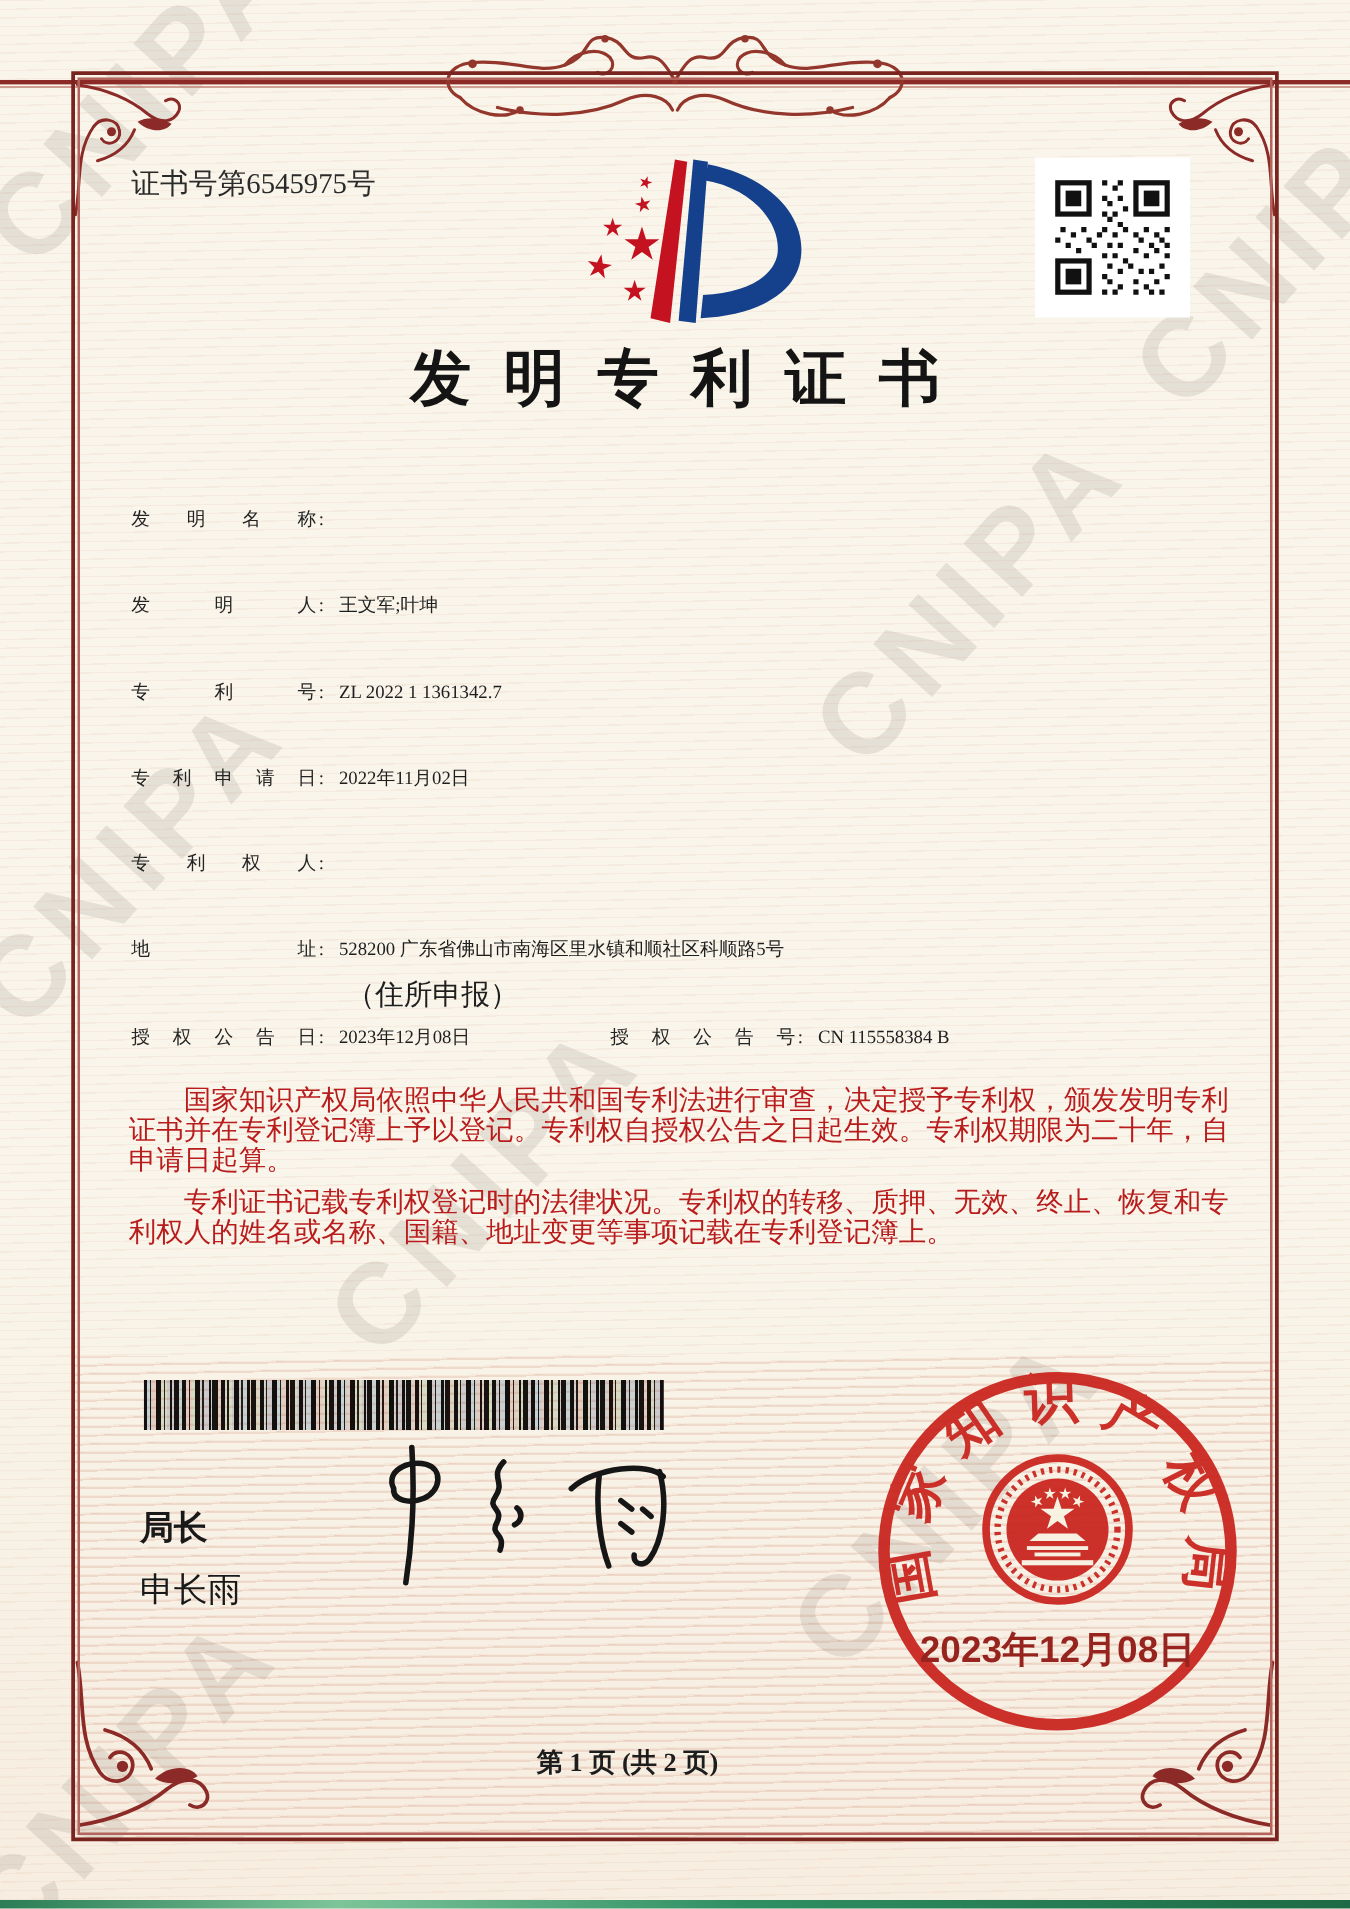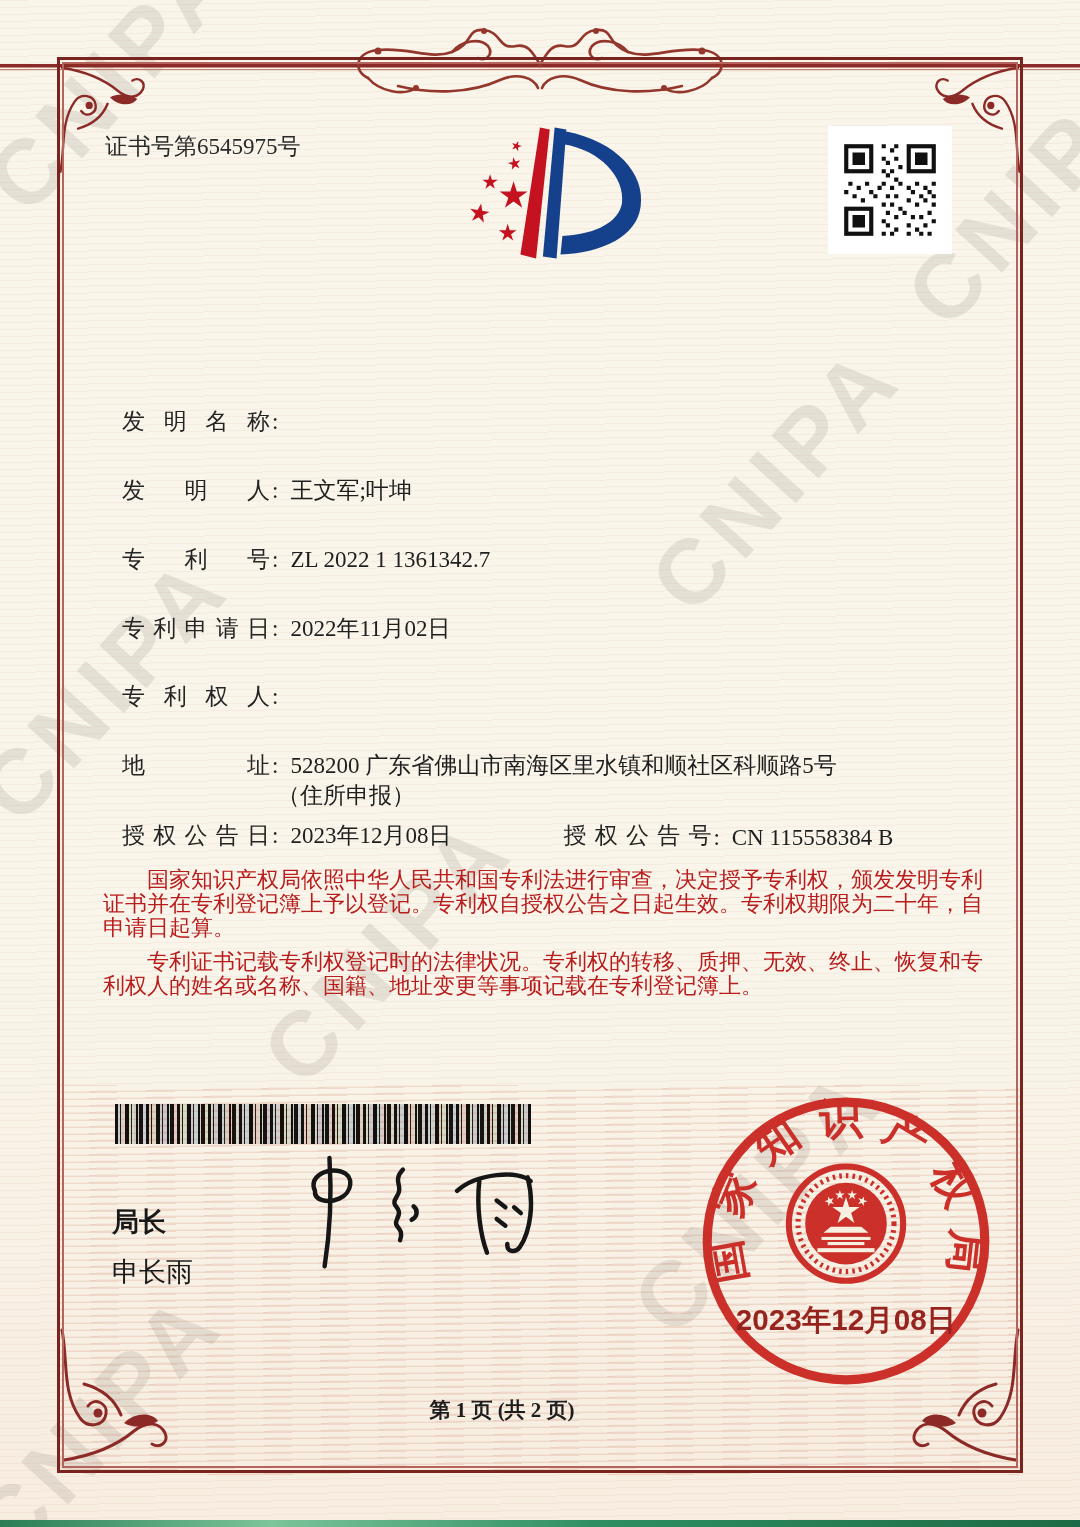--- a/index.html
+++ b/index.html
@@ -18,21 +18,21 @@
   .frame{position:absolute;left:57px;top:57px;width:960px;height:1410px;border:3px solid #7a2420;z-index:2;}
   .frame::after{content:"";position:absolute;inset:2px;border:2px solid #b4645c;}
   
   .cert-no{position:absolute;left:105px;top:131px;z-index:3;font-size:23px;color:#2a2a2a;}
   .logo{position:absolute;left:452px;top:118px;z-index:3;}
   .qr-box{position:absolute;left:828px;top:126px;width:124px;height:128px;background:#fff;z-index:3;
           display:flex;align-items:center;justify-content:center;}
   .title{position:absolute;left:0;top:270px;width:1080px;text-align:center;z-index:3;}
   .title span{font-size:49px;font-weight:bold;color:#141414;letter-spacing:26px;margin-right:-26px;}
   
-  .row{position:absolute;left:122px;z-index:3;font-size:23px;display:flex;align-items:baseline;white-space:nowrap;}
+  .row{position:absolute;left:105px;z-index:3;font-size:15px;display:flex;align-items:baseline;white-space:nowrap;}
   .flabel{display:inline-block;width:148px;text-align:justify;text-align-last:justify;color:#242424;}
   .colon{margin:0 12px 0 2px;}
   .fvalue{color:#1e1e1e;}
   .addr-note{position:absolute;left:277px;top:780px;z-index:3;font-size:23px;color:#1e1e1e;}
   .pair2{margin-left:112px;display:flex;align-items:flex-end;}
   
   .body-text{position:absolute;left:103px;top:868px;width:880px;z-index:3;font-size:22px;line-height:24px;
              text-align:justify;color:#b91c1c;}
   .body-text p{margin:0 0 10px 0;text-indent:2em;}
   
@@ -150,20 +150,21 @@
                  M72 40h4v4h-4z M80 44h4v4h-4z M88 40h4v4h-4z M68 48h4v4h-4z M76 52h4v4h-4z M84 48h4v4h-4z
                  M88 52h4v4h-4z M64 56h4v4h-4z M72 60h4v4h-4z M80 56h4v4h-4z M88 60h4v4h-4z M44 52h4v4h-4z
                  M52 52h4v4h-4z M40 60h4v4h-4z M48 60h4v4h-4z M56 64h4v4h-4z M44 68h4v4h-4z M52 72h4v4h-4z
                  M60 68h4v4h-4z M68 72h4v4h-4z M76 72h4v4h-4z M84 68h4v4h-4z M88 76h4v4h-4z M64 80h4v4h-4z
                  M72 84h4v4h-4z M80 80h4v4h-4z M44 80h4v4h-4z M52 84h4v4h-4z M48 88h4v4h-4z M64 88h4v4h-4z
                  M76 88h4v4h-4z M84 88h4v4h-4z M40 76h4v4h-4z M40 88h4v4h-4z"></path>
       </g>
     </svg>
   </div>
 
+  <div class="title"><span>发明专利证书</span></div>
 
   <div class="row" style="top:406px">
     <span class="flabel">发明名称</span>
       <span class="colon">:</span>
   </div>
   <div class="row" style="top:475px">
     <span class="flabel">发明人</span>
       <span class="colon">:</span>
     <span class="fvalue">王文军;叶坤</span>
   </div>

